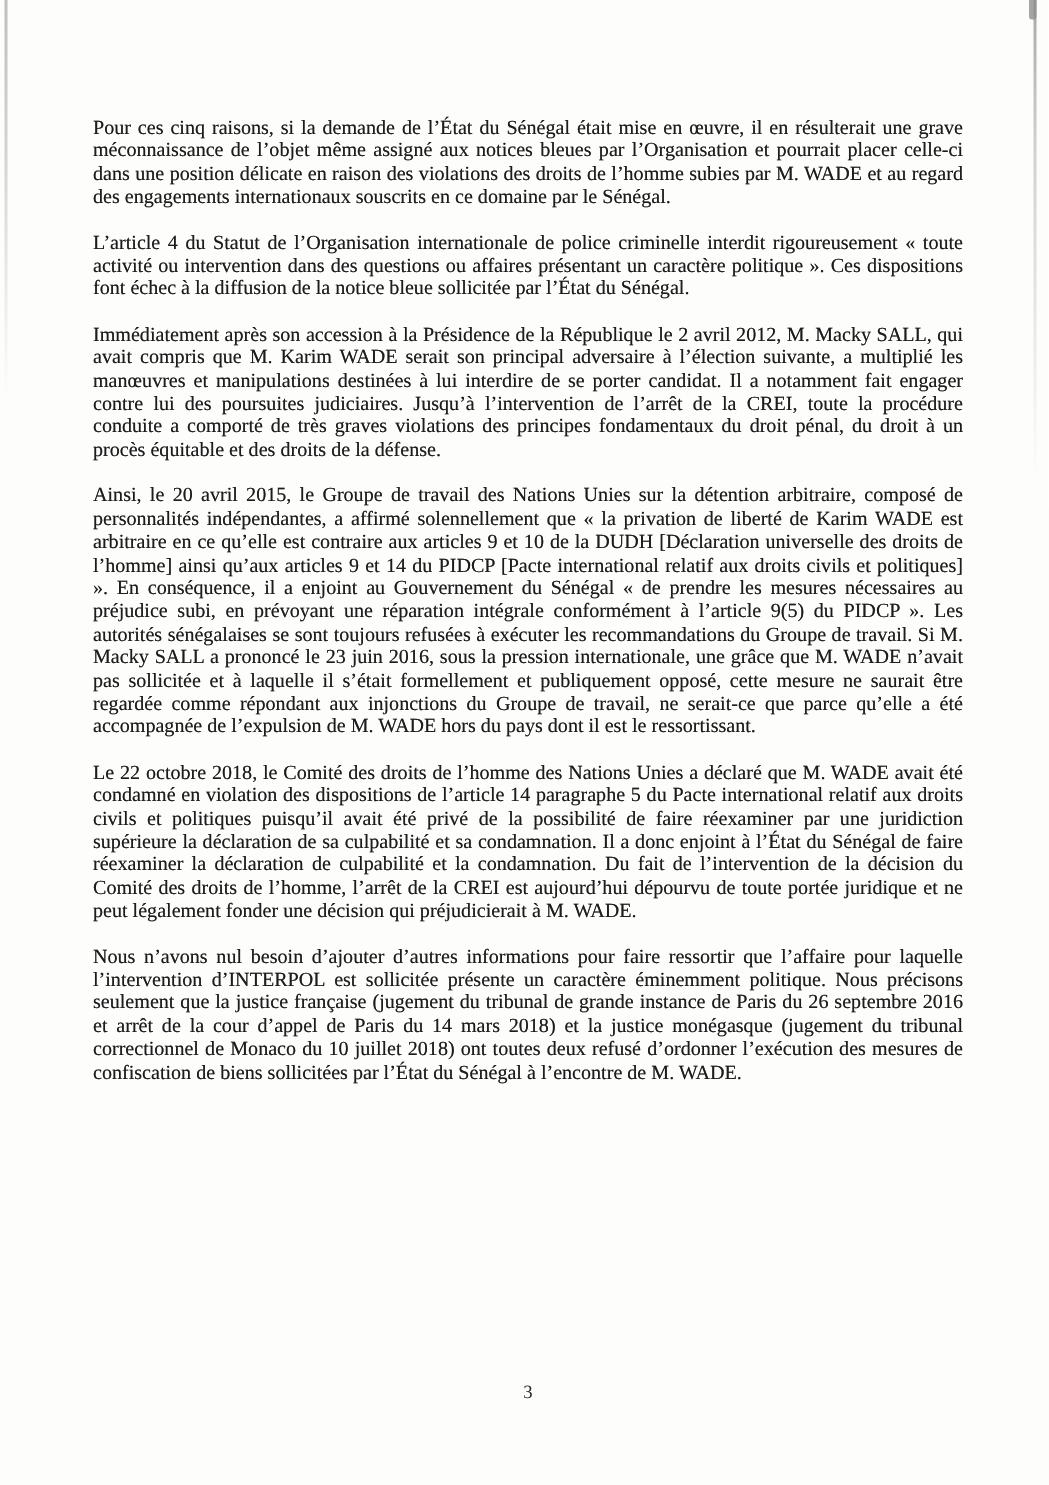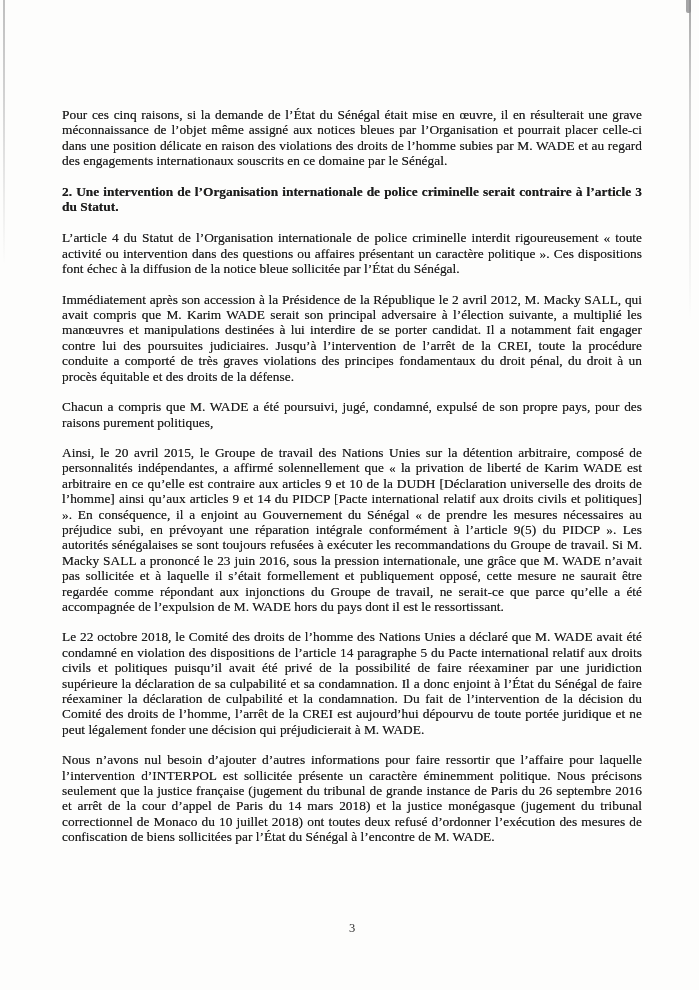--- a/index.html
+++ b/index.html
@@ -48,21 +48,20 @@
   .content {
     position: absolute;
     left: 62px;
     top: 77px;
     width: 580px;
     color: #1d1d1d;
     font-size: 13.4px;
     line-height: 15.4px;
     text-align: justify;
     text-shadow: 0 0 0.3px rgba(25,25,25,0.65);
-    margin-top: 30px;
   }
   .para {
     margin: 0 0 15px 0;
   }
   .heading {
     font-weight: bold;
     margin: 2px 0 16px 0;
   }
   .footer-pagenum {
     position: absolute;
@@ -98,24 +97,22 @@
 <body>
 
 <div class="page">
 
   <div class="edge-left"></div>
   <div class="edge-right"></div>
   <div class="corner-smudge"></div>
 
   <div class="content">
     <p class="para">Pour ces cinq raisons, si la demande de l’État du Sénégal était mise en œuvre, il en résulterait une grave méconnaissance de l’objet même assigné aux notices bleues par l’Organisation et pourrait placer celle-ci dans une position délicate en raison des violations des droits de l’homme subies par M. WADE et au regard des engagements internationaux souscrits en ce domaine par le Sénégal.</p>
-    <p class="para heading">2. Une intervention de l’Organisation internationale de police criminelle serait contraire à l’article 3 du Statut.</p>
     <p class="para">L’article 4 du Statut de l’Organisation internationale de police criminelle interdit rigoureusement « toute activité ou intervention dans des questions ou affaires présentant un caractère politique ». Ces dispositions font échec à la diffusion de la notice bleue sollicitée par l’État du Sénégal.</p>
     <p class="para">Immédiatement après son accession à la Présidence de la République le 2 avril 2012, M. Macky SALL, qui avait compris que M. Karim WADE serait son principal adversaire à l’élection suivante, a multiplié les manœuvres et manipulations destinées à lui interdire de se porter candidat. Il a notamment fait engager contre lui des poursuites judiciaires. Jusqu’à l’intervention de l’arrêt de la CREI, toute la procédure conduite a comporté de très graves violations des principes fondamentaux du droit pénal, du droit à un procès équitable et des droits de la défense.</p>
-    <p class="para">Chacun a compris que M. WADE a été poursuivi, jugé, condamné, expulsé de son propre pays, pour des raisons purement politiques,</p>
     <p class="para">Ainsi, le 20 avril 2015, le Groupe de travail des Nations Unies sur la détention arbitraire, composé de personnalités indépendantes, a affirmé solennellement que « la privation de liberté de Karim WADE est arbitraire en ce qu’elle est contraire aux articles 9 et 10 de la DUDH [Déclaration universelle des droits de l’homme] ainsi qu’aux articles 9 et 14 du PIDCP [Pacte international relatif aux droits civils et politiques] ». En conséquence, il a enjoint au Gouvernement du Sénégal « de prendre les mesures nécessaires au préjudice subi, en prévoyant une réparation intégrale conformément à l’article 9(5) du PIDCP ». Les autorités sénégalaises se sont toujours refusées à exécuter les recommandations du Groupe de travail. Si M. Macky SALL a prononcé le 23 juin 2016, sous la pression internationale, une grâce que M. WADE n’avait pas sollicitée et à laquelle il s’était formellement et publiquement opposé, cette mesure ne saurait être regardée comme répondant aux injonctions du Groupe de travail, ne serait-ce que parce qu’elle a été accompagnée de l’expulsion de M. WADE hors du pays dont il est le ressortissant.</p>
     <p class="para">Le 22 octobre 2018, le Comité des droits de l’homme des Nations Unies a déclaré que M. WADE avait été condamné en violation des dispositions de l’article 14 paragraphe 5 du Pacte international relatif aux droits civils et politiques puisqu’il avait été privé de la possibilité de faire réexaminer par une juridiction supérieure la déclaration de sa culpabilité et sa condamnation. Il a donc enjoint à l’État du Sénégal de faire réexaminer la déclaration de culpabilité et la condamnation. Du fait de l’intervention de la décision du Comité des droits de l’homme, l’arrêt de la CREI est aujourd’hui dépourvu de toute portée juridique et ne peut légalement fonder une décision qui préjudicierait à M. WADE.</p>
     <p class="para">Nous n’avons nul besoin d’ajouter d’autres informations pour faire ressortir que l’affaire pour laquelle l’intervention d’INTERPOL est sollicitée présente un caractère éminemment politique. Nous précisons seulement que la justice française (jugement du tribunal de grande instance de Paris du 26 septembre 2016 et arrêt de la cour d’appel de Paris du 14 mars 2018) et la justice monégasque (jugement du tribunal correctionnel de Monaco du 10 juillet 2018) ont toutes deux refusé d’ordonner l’exécution des mesures de confiscation de biens sollicitées par l’État du Sénégal à l’encontre de M. WADE.</p>
   </div>
 
   <div class="footer-pagenum">3</div>
 
 
 </div>
 

